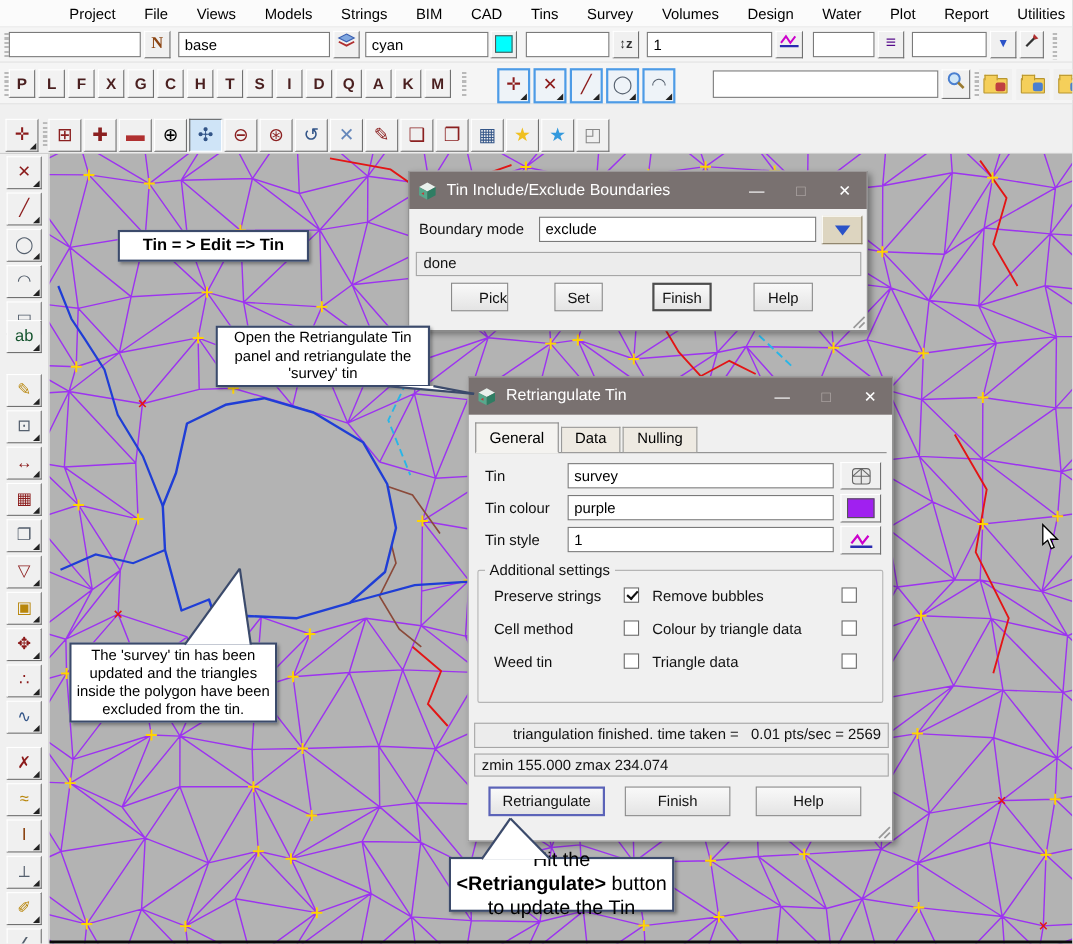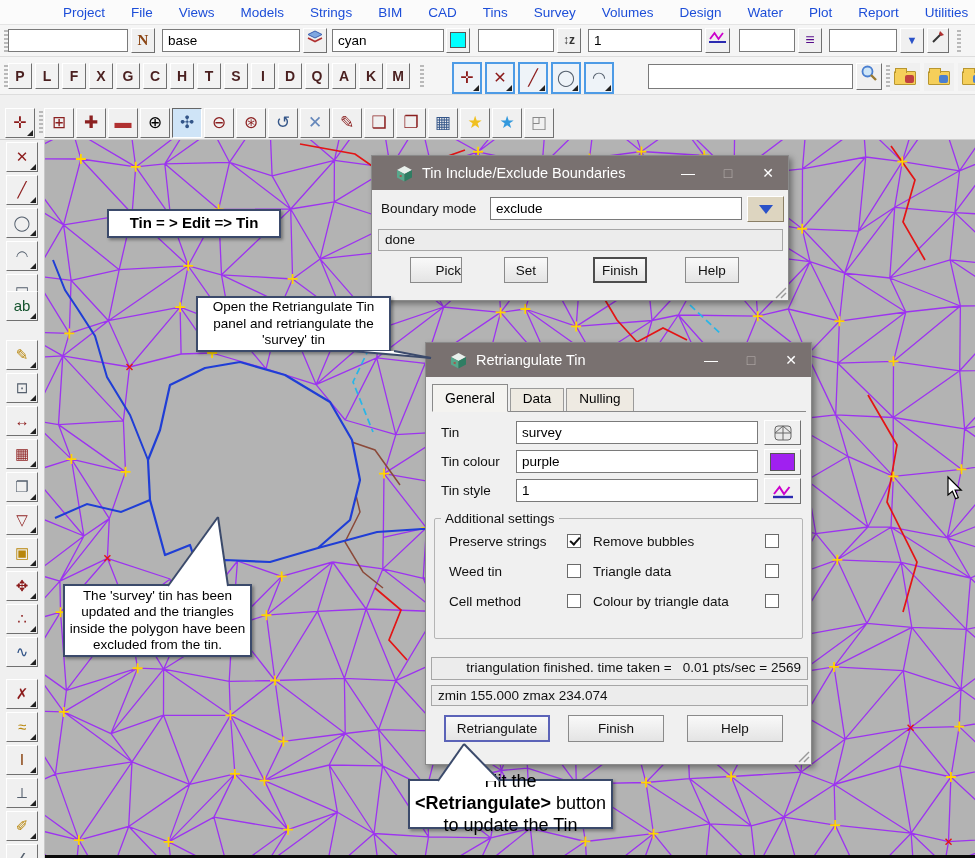--- a/index.html
+++ b/index.html
@@ -5,21 +5,21 @@
   * { box-sizing: border-box; margin: 0; padding: 0; }
   html,body { width: 975px; height: 858px; overflow: hidden; }
   body { font-family: "Liberation Sans", sans-serif; background: #fff; position: relative; }
   .app { position: absolute; left:0; top:0; width:975px; height:858px; overflow:hidden; background:#f0f0f0; }
 
   
   .menubar { position:absolute; left:0; top:0; width:975px; height:25px; background:#fbfbfb; border-bottom:1px solid #e4e4e4; display:flex; align-items:center; }
   .grip { width:5px; height:70%; margin:0 3px; background:repeating-linear-gradient(to bottom,#b9b9b9 0 2px,transparent 2px 4px); }
   .logo { width:24px; height:20px; margin-left:30px; }
   .menu-items { display:flex; margin-left:14px; }
-  .menu-item { padding:3px 13px; font-size:13.5px; color:#1d4ed8; cursor:default; }
+  .menu-item { padding:3px 13px; font-size:13.5px; color:#000000; cursor:default; }
 
   .row2 { position:absolute; left:0; top:25px; width:975px; height:32px; background:#f5f5f5; border-bottom:1px solid #ddd; }
   .row3 { position:absolute; left:0; top:57px; width:975px; height:38px; background:#f5f5f5; border-bottom:1px solid #ddd; }
   .row4 { position:absolute; left:0; top:95px; width:975px; height:45px; background:#f0f0f0; border-bottom:1px solid #cfcfcf; }
   .tb-input { position:absolute; top:4px; height:23px; border:1px solid #7a7a7a; background:#fff; font-size:13.5px; padding:1px 5px; font-family:"Liberation Sans",sans-serif; }
   .tb-btn { position:absolute; top:3px; height:25px; background:#f0f0f0; border:1px solid; border-color:#fff #707070 #707070 #fff; font-size:13px; text-align:center; line-height:22px; cursor:default; overflow:hidden; }
   .vgrip { position:absolute; top:5px; width:4px; height:24px; background:repeating-linear-gradient(to bottom,#b9b9b9 0 2px,transparent 2px 4px); }
 
   .letterbtn { position:absolute; top:6px; width:24px; height:26px; background:#f2f2f2; border:1px solid; border-color:#fff #707070 #707070 #fff; font-size:14px; font-weight:bold; color:#4a1f1f; text-align:center; line-height:24px; cursor:default; }
   .snapbtn { position:absolute; top:5px; width:30px; height:32px; background:#eef3f8; border:2px solid #4d9be6; font-size:16px; text-align:center; line-height:27px; cursor:default; }
@@ -36,21 +36,21 @@
   
   .sidebar { position:absolute; left:0; top:140px; width:45px; height:718px; background:#f0f0f0; border-right:1px solid #c8c8c8; overflow:hidden; }
   .sbtn { position:absolute; left:6px; width:32px; height:30px; background:#f0f0f0; border:1px solid; border-color:#fff #707070 #707070 #fff; font-size:15px; text-align:center; line-height:27px; cursor:default; }
 
   
   .canvas { position:absolute; left:45px; top:140px; width:930px; height:718px; overflow:hidden; }
   .blackbar { position:absolute; left:45px; top:855px; width:930px; height:3px; background:#0a0a0a; z-index:5; }
 
   
   .dialog { position:absolute; background:#f0f0f0; border:1px solid #8a8a8a; box-shadow:3px 3px 6px rgba(0,0,0,.38); z-index:10; }
-  .titlebar { position:absolute; left:0; top:0; right:0; height:34px; background:var(--titlebar,#797170); display:flex; align-items:center; padding-left:24px; cursor:default; }
+  .titlebar { position:absolute; left:0; top:0; right:0; height:34px; background:var(--titlebar,#797170); display:flex; align-items:center; padding-left:8px; cursor:default; }
   .titlebar .cube { margin-right:9px; }
   .titlebar .title { color:#fff; font-size:14.5px; flex:1; white-space:nowrap; overflow:hidden; }
   .winbtn { width:40px; text-align:center; color:#fff; font-size:14px; cursor:default; }
   .winbtn.max { color:#b9b2b0; }
   .dlabel { position:absolute; font-size:13.5px; color:#111; white-space:nowrap; }
   .dinput { position:absolute; height:23px; border:1px solid #7a7a7a; background:#fff; font-size:13.5px; padding:1px 5px; font-family:"Liberation Sans",sans-serif; }
   .ro-field { position:absolute; background:#ececec; border:1px solid #a6a6a6; font-size:13.5px; color:#111; padding:2px 6px; white-space:pre; overflow:hidden; }
   .btn { position:absolute; height:26px; background:linear-gradient(#f9f9f9,#e4e4e4); border:1px solid #8a8a8a; font-size:13.5px; font-family:"Liberation Sans",sans-serif; color:#111; text-align:center; cursor:default; }
   .btn.default { border:2px solid #4d4d4d; }
   .btn.focused { border:2px solid #5b63b8; }
@@ -349,29 +349,29 @@
     <fieldset class="group" style="left:8px;top:168px;width:369px;height:128px;">
       <legend>Additional settings</legend>
       <div id="settings-rows">
           <div class="setrow">
             <span class="slabel">Preserve strings</span>
             <span class="cb checked"></span>
             <span class="slabel">Remove bubbles</span>
             <span class="cb"></span>
           </div>
           <div class="setrow">
+            <span class="slabel">Cell method</span>
+            <span class="cb"></span>
+            <span class="slabel">Colour by triangle data</span>
+            <span class="cb"></span>
+          </div>
+          <div class="setrow">
             <span class="slabel">Weed tin</span>
             <span class="cb"></span>
             <span class="slabel">Triangle data</span>
-            <span class="cb"></span>
-          </div>
-          <div class="setrow">
-            <span class="slabel">Cell method</span>
-            <span class="cb"></span>
-            <span class="slabel">Colour by triangle data</span>
             <span class="cb"></span>
           </div>
         </div>
     </fieldset>
 
     <div class="ro-field" style="left:5px;top:314px;width:377px;height:23px;text-align:right;">triangulation finished. time taken =   0.01 pts/sec = 2569</div>
     <div class="ro-field" style="left:5px;top:342px;width:377px;height:21px;">zmin 155.000 zmax 234.074</div>
     <div id="dlg2-buttons"></div>
     <svg class="gripcorner" width="14" height="14">
       <line x1="13" y1="3" x2="3" y2="13" stroke="#999" stroke-width="1.5"></line>

